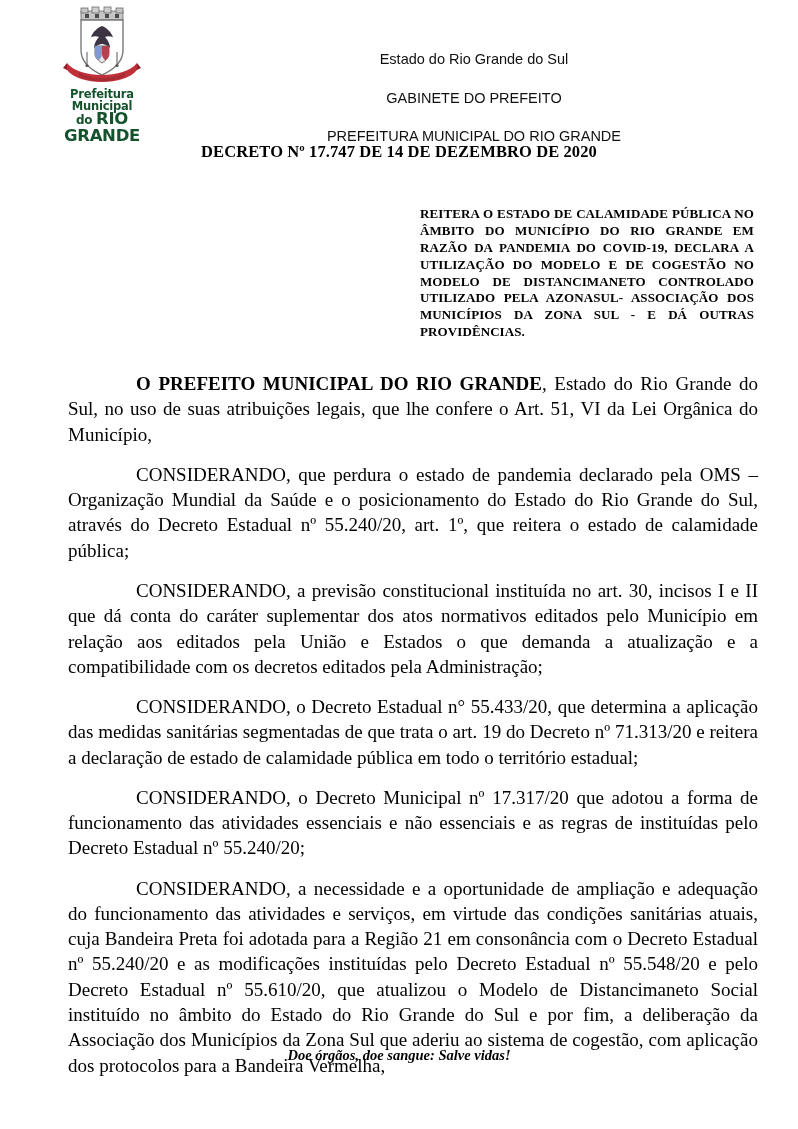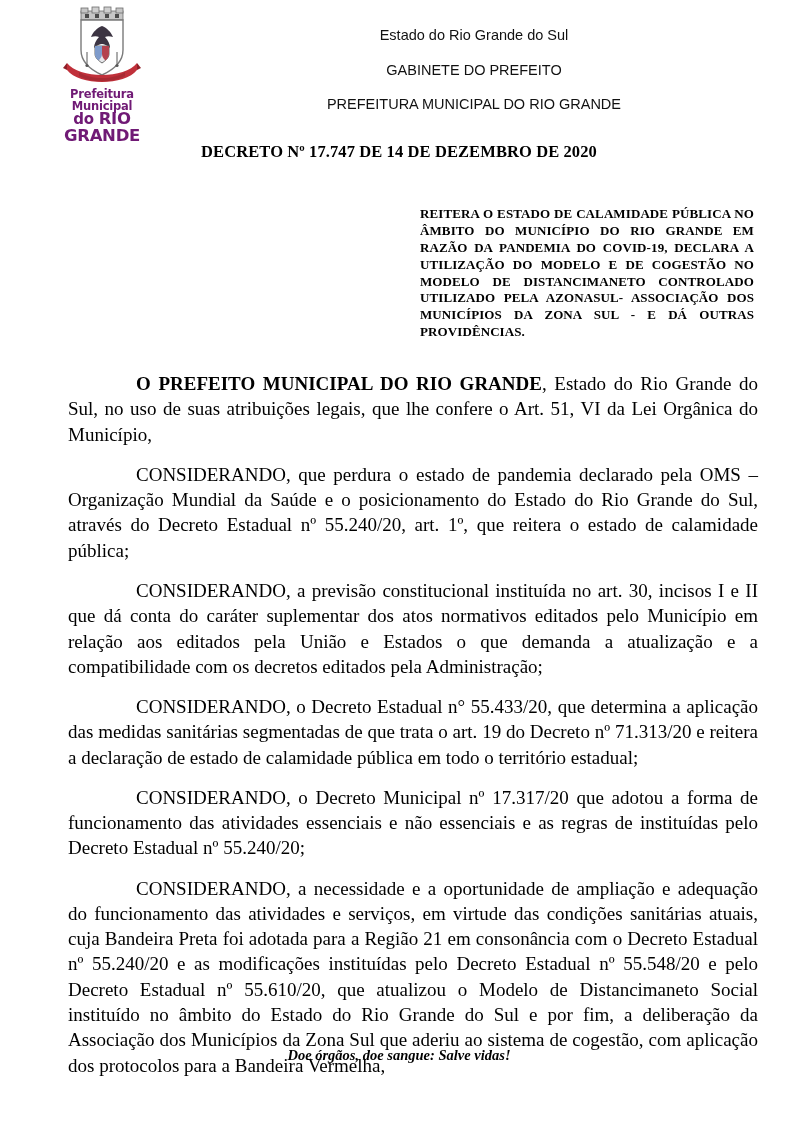--- a/index.html
+++ b/index.html
@@ -41,53 +41,54 @@
 
   .coat-of-arms {
     display: block;
     margin: 0 auto;
   }
 
   .logo-wordmark {
     margin-top: 1px;
     line-height: 1.0;
     font-family: "DejaVu Sans", sans-serif;
-    color: #701a75;
+    color: #14532d;
   }
   .logo-line1 {
     font-size: 11.5px;
     font-weight: bold;
     letter-spacing: -0.2px;
     display: block;
   }
   .logo-line2 {
     font-size: 16.5px;
     font-weight: bold;
     letter-spacing: -0.3px;
     display: block;
     margin-top: -1px;
   }
   .logo-line2 .sm {
-    font-size: 15px;
+    font-size: 12px;
   }
 
   .header-titles {
     position: absolute;
     left: 190px;
     right: 40px;
     top: 28px;
     text-align: center;
     font-family: "Liberation Sans", "DejaVu Sans", sans-serif;
   }
   .header-titles .ht {
     display: block;
     font-size: 14.5px;
     line-height: 1.0;
     margin-bottom: 20px;
     color: #111;
+    margin-top: 24px;
   }
 
   
   .decree-title {
     text-align: center;
     font-weight: bold;
     font-size: 16.5px;
     letter-spacing: 0.1px;
     margin: 14px 0 0 0;
   }

